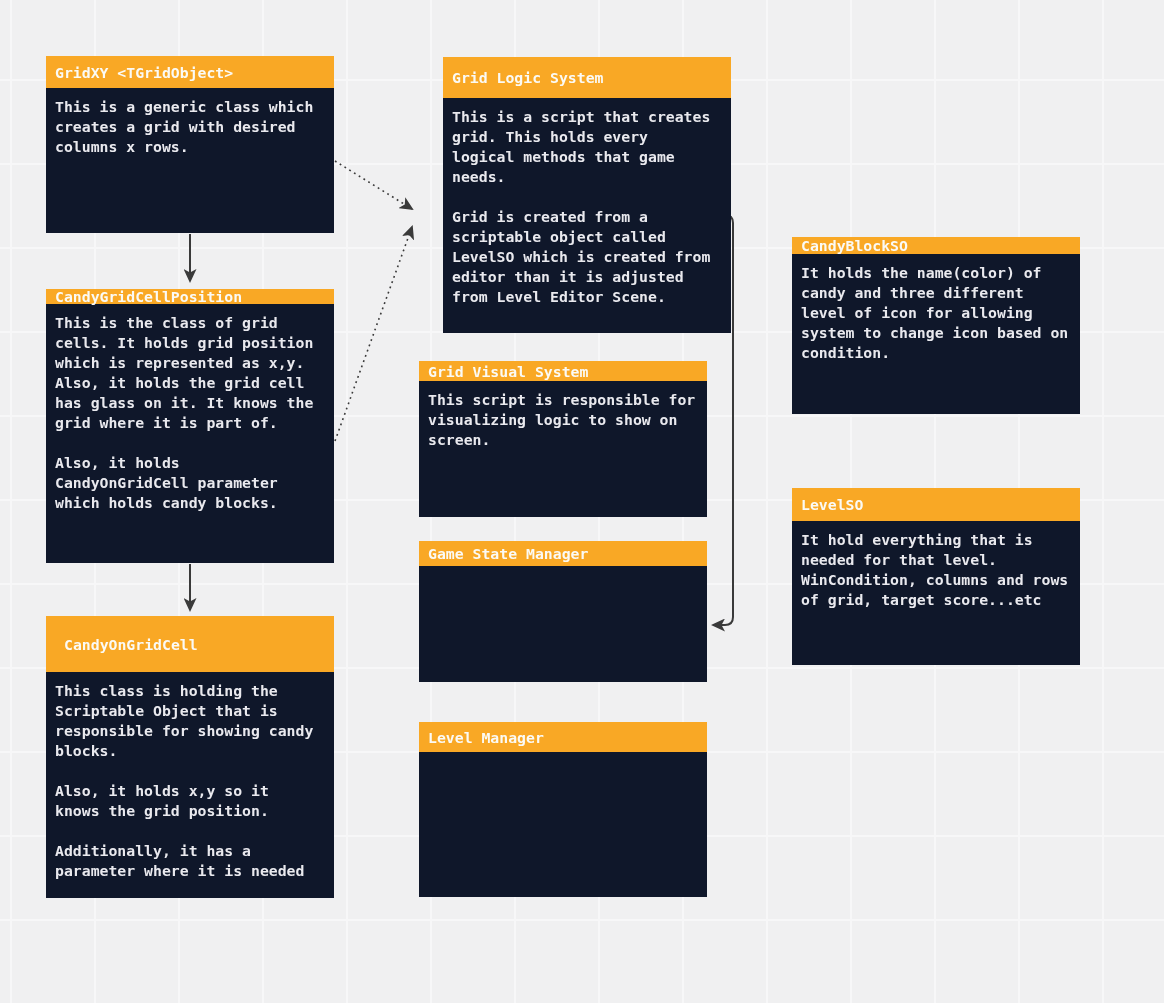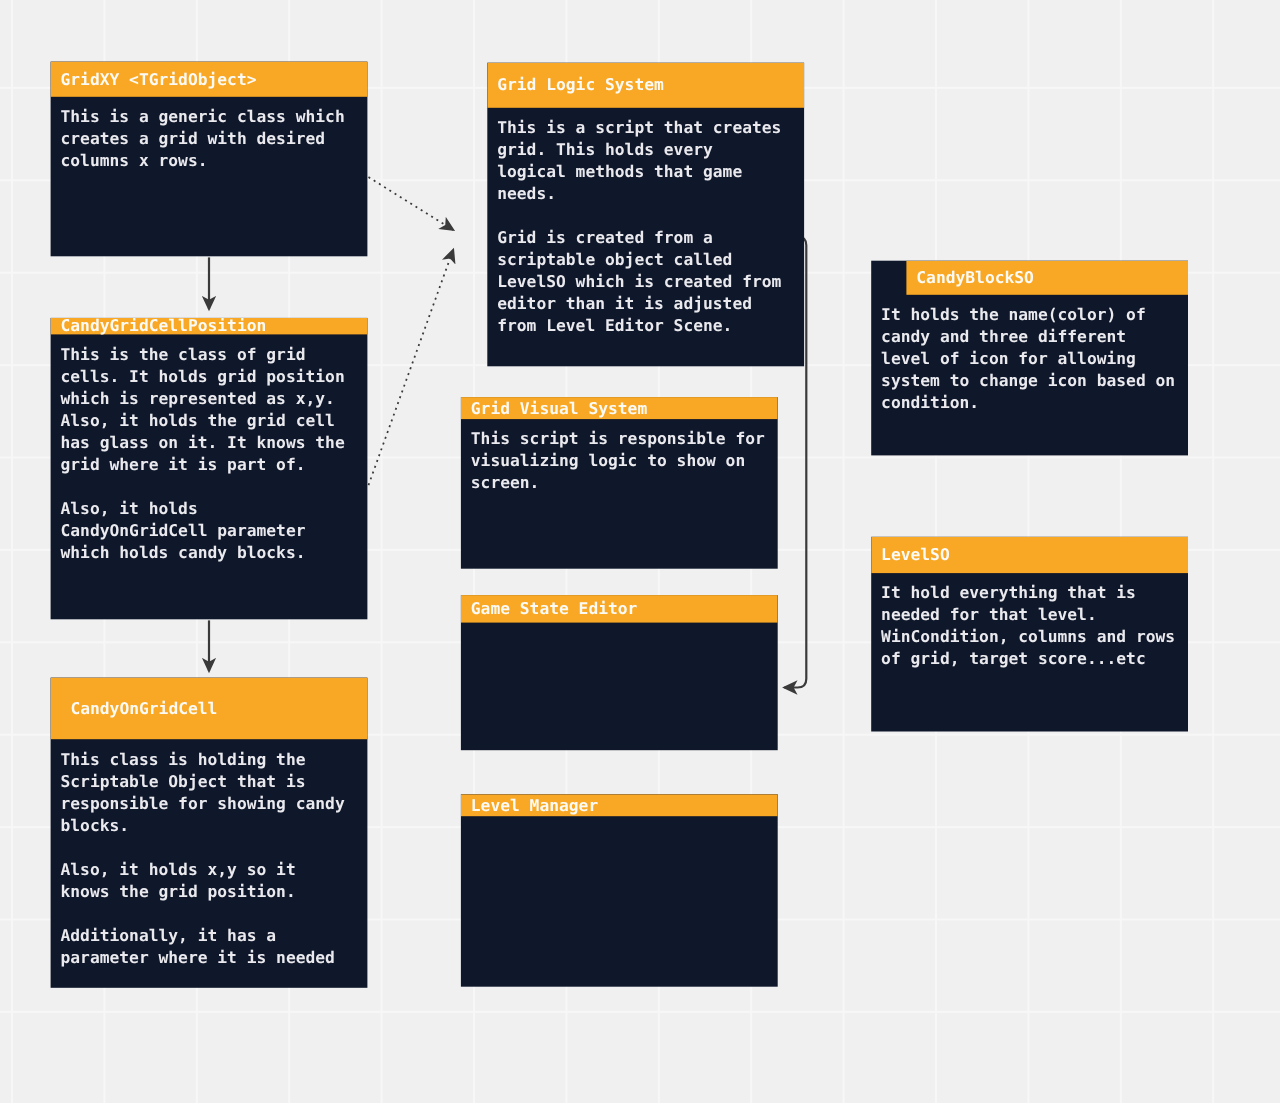--- a/index.html
+++ b/index.html
@@ -128,32 +128,32 @@
     <div class="node-header" style="height:20px;">
         <span>Grid Visual System</span>
       </div>
     <div class="node-body">This script is responsible for
 visualizing logic to show on
 screen.</div>
   </div>
 
   <div class="node" style="left:419px; top:541px; width:288px; height:141px;">
     <div class="node-header" style="height:25px;">
-        <span>Game State Editor</span>
+        <span>Game State Manager</span>
       </div>
   </div>
 
   <div class="node" style="left:419px; top:722px; width:288px; height:175px;">
-    <div class="node-header" style="height:20px;">
+    <div class="node-header" style="height:30px;">
         <span>Level Manager</span>
       </div>
   </div>
 
   <div class="node" style="left:792px; top:237px; width:288px; height:177px;">
-    <div class="node-header" style="height:31px;margin-left:32px;">
+    <div class="node-header" style="height:17px;">
         <span>CandyBlockSO</span>
       </div>
     <div class="node-body">It holds the name(color) of
 candy and three different
 level of icon for allowing
 system to change icon based on
 condition.</div>
   </div>
 
   <div class="node" style="left:792px; top:488px; width:288px; height:177px;">

